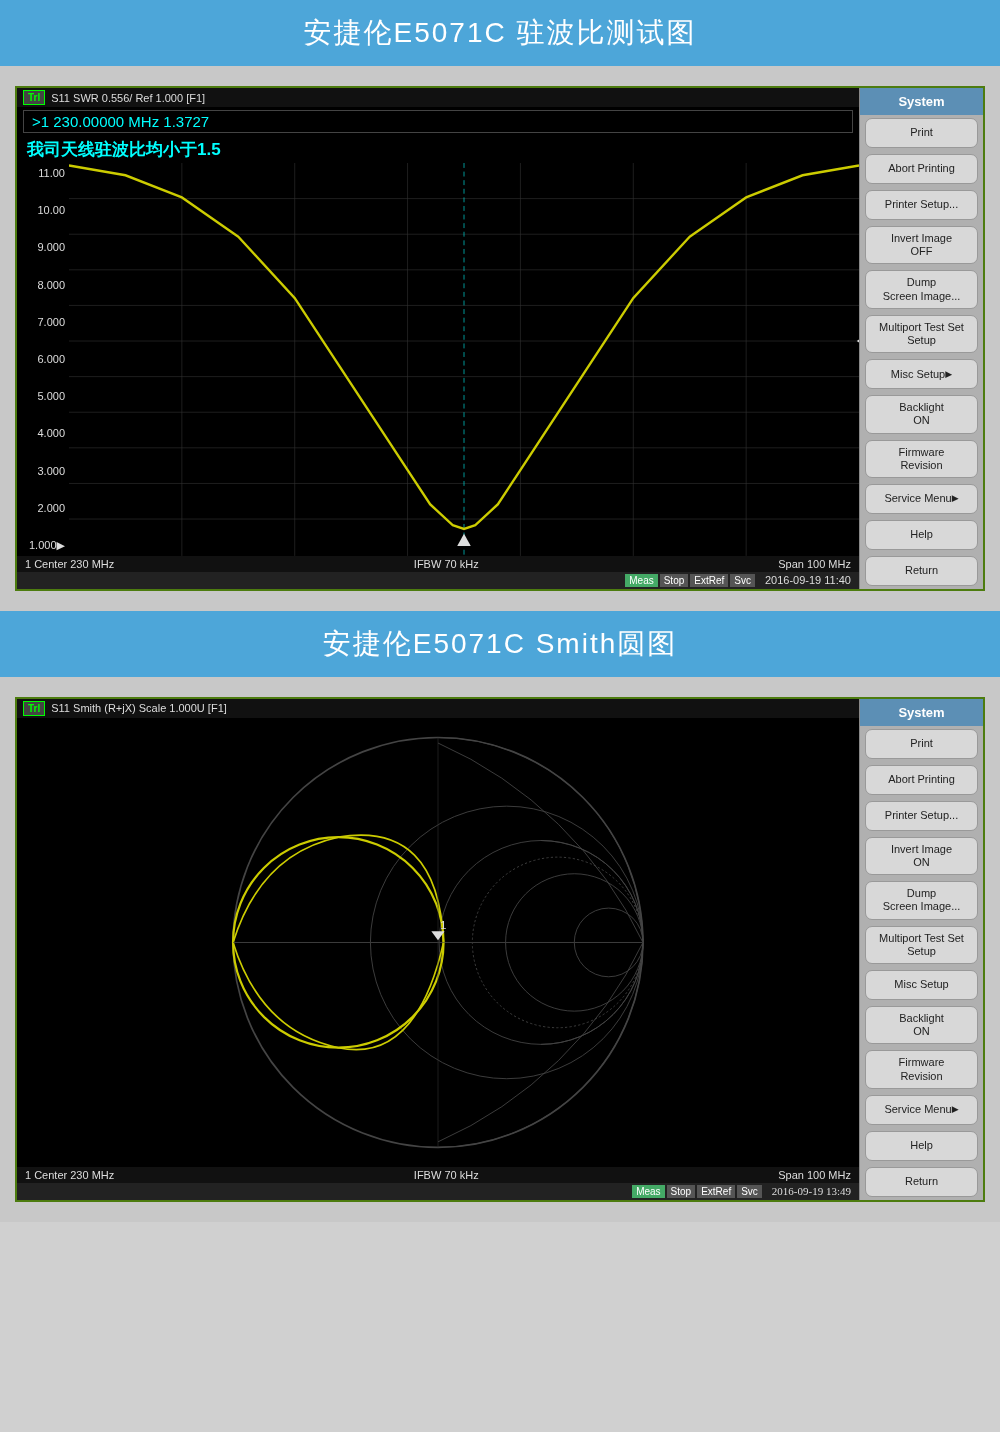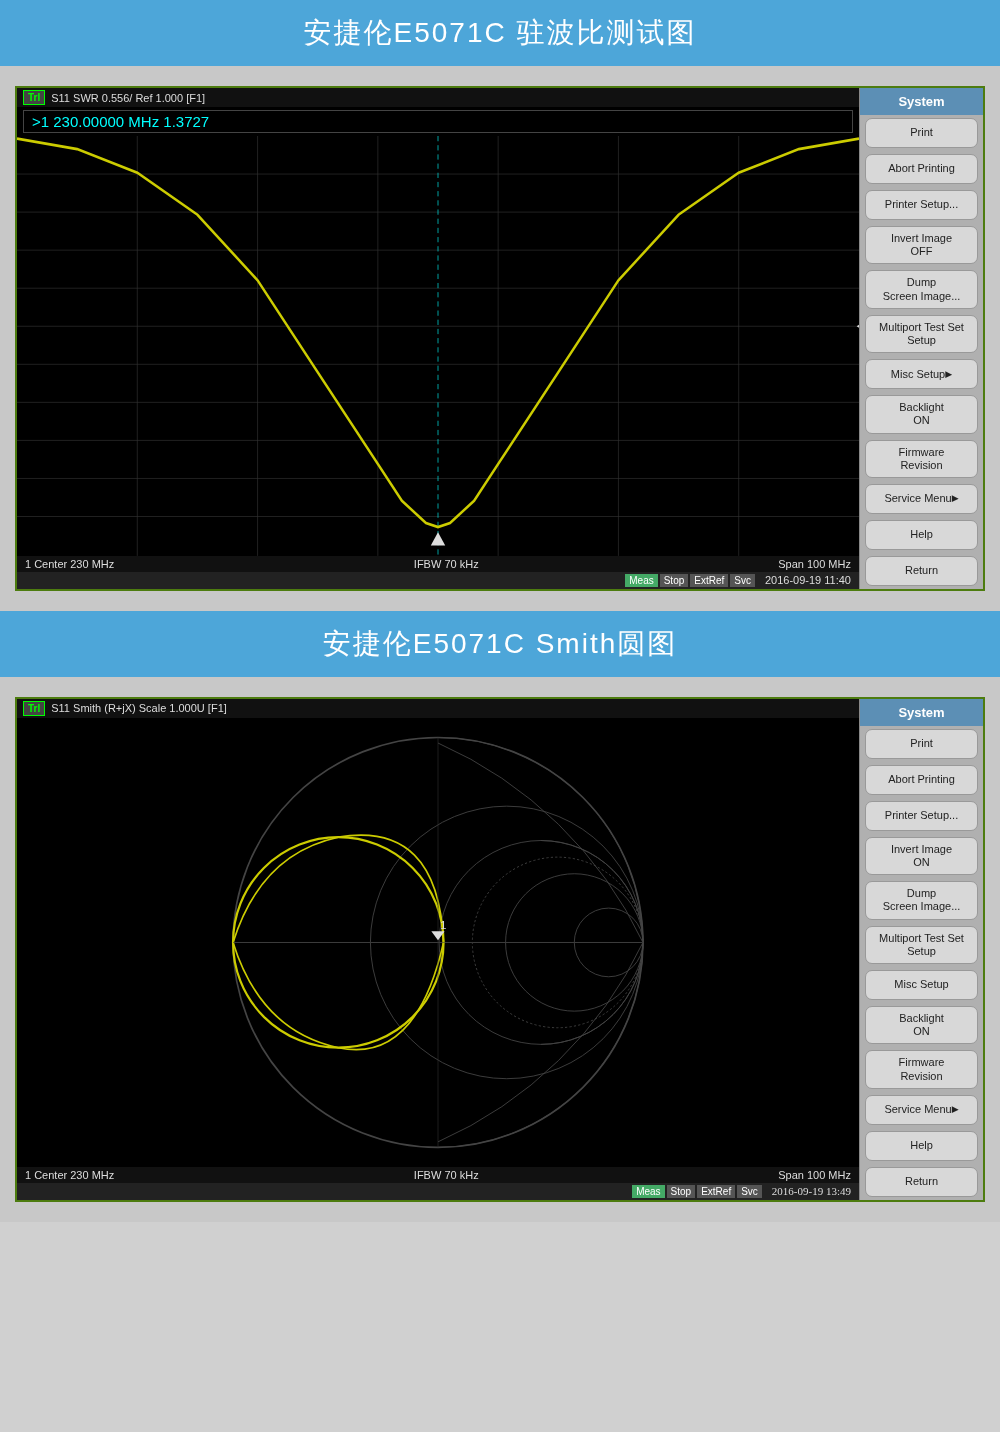--- a/index.html
+++ b/index.html
@@ -92,23 +92,37 @@
 
     <div class="chart-area" style="min-height:460px; position:relative; flex:1; display:flex; flex-direction:column;">
 
       <div style="background:#111; color:#ddd; font-size:11px; padding:2px 6px; display:flex; align-items:center; gap:6px;">
         <span style="background:#444; color:#0f0; border:1px solid #0f0; font-size:10px; padding:1px 4px; font-weight:bold;">Trl</span>
         <span>S11  SWR  0.556/ Ref 1.000  [F1]</span>
       </div>
 
       <div style="background:#000; color:#0ff; font-size:15px; padding:2px 8px; display:inline-block; margin:3px 6px; border:1px solid #444;">&gt;1   230.00000 MHz   1.3727</div>
 
+      <div style="color:#0ff; font-size:17px; font-weight:bold; padding:2px 10px;">我司天线驻波比均小于1.5</div>
 
       <div style="position:relative; flex:1; display:flex; min-height:320px;">
 
+        <div style="width:52px; background:#000; display:flex; flex-direction:column; justify-content:space-between; padding:4px 4px; color:#ddd; font-size:11px; text-align:right;">
+          <span>11.00</span>
+          <span>10.00</span>
+          <span>9.000</span>
+          <span>8.000</span>
+          <span>7.000</span>
+          <span>6.000</span>
+          <span>5.000</span>
+          <span>4.000</span>
+          <span>3.000</span>
+          <span>2.000</span>
+          <span>1.000▶</span>
+        </div>
 
         <div style="flex:1; position:relative; background:#000;">
           <svg viewBox="0 0 700 320" preserveAspectRatio="none" style="position:absolute;top:0;left:0;width:100%;height:100%;">
 
             <g stroke="#333" stroke-width="0.5">
               <line x1="0" y1="29" x2="700" y2="29"></line>
               <line x1="0" y1="58" x2="700" y2="58"></line>
               <line x1="0" y1="87" x2="700" y2="87"></line>
               <line x1="0" y1="116" x2="700" y2="116"></line>
               <line x1="0" y1="145" x2="700" y2="145"></line>

